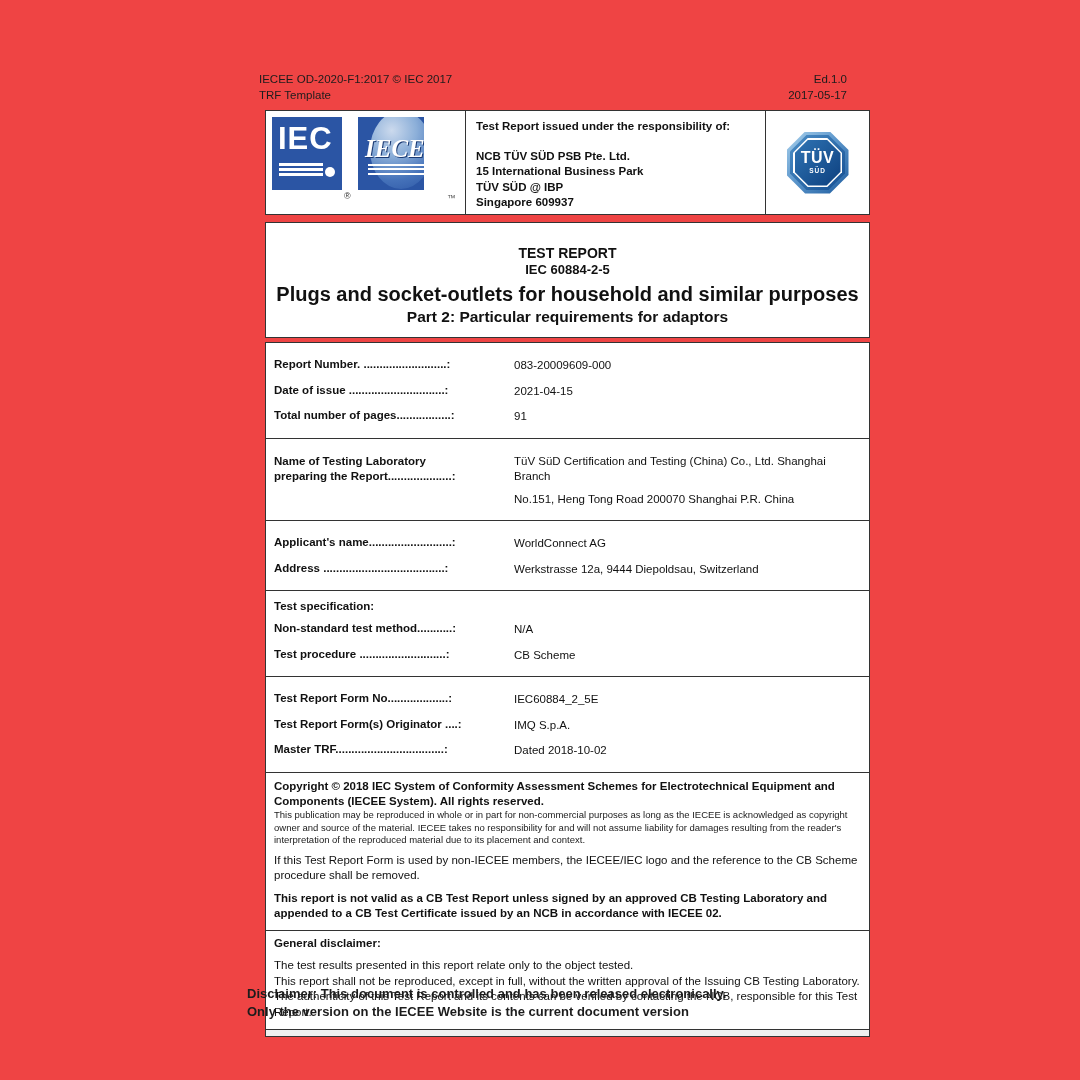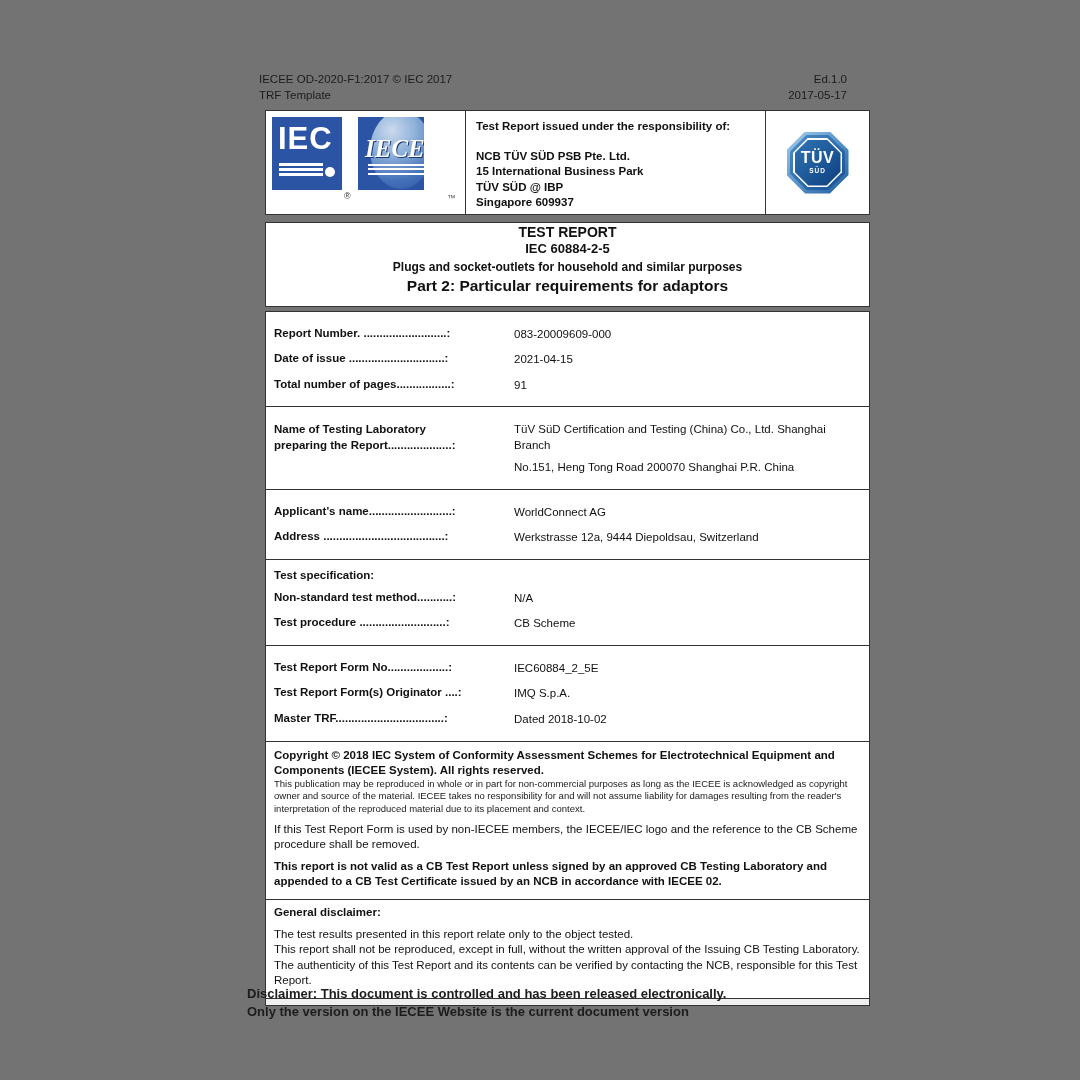--- a/index.html
+++ b/index.html
@@ -1,18 +1,18 @@
 <!DOCTYPE html>
 <html><head>
 <meta charset="utf-8">
 <style>
   * { margin:0; padding:0; box-sizing:border-box; }
   html,body { background:#ffffff; }
   body { width:1080px; height:1080px; font-family:"Liberation Sans", sans-serif; color:#111; }
-  .canvas { position:relative; width:1080px; height:1080px; background:#737373; overflow:hidden; }
+  .canvas { position:relative; width:1080px; height:1080px; background:#ef4444; overflow:hidden; }
 
   
   .meta { position:absolute; left:259px; top:71px; width:588px; display:flex; justify-content:space-between; font-size:11.5px; line-height:1.4; color:#1c1c1c; }
   .meta .right { text-align:right; }
 
   
   .doc { position:absolute; left:265px; top:110px; width:605px; }
   .box { border:1px solid #333; background:#fff; }
 
   
@@ -39,24 +39,24 @@
   .octa { clip-path:polygon(30% 0%,70% 0%,100% 30%,100% 70%,70% 100%,30% 100%,0% 70%,0% 30%); }
   .badge { position:relative; width:62px; height:62px; display:flex; align-items:center; justify-content:center;
            background:linear-gradient(135deg,#a9d1ec 0%, #5d97cc 45%, #1d5b9e 100%); }
   .badge-l2 { position:absolute; width:55px; height:55px; background:linear-gradient(135deg,#4d90c8,#154e92); }
   .badge-l3 { position:absolute; width:49px; height:49px; background:#ffffff; }
   .badge-l4 { position:absolute; width:46px; height:46px; background:linear-gradient(135deg,#2f74b4,#0d3f7e); display:flex; flex-direction:column; align-items:center; justify-content:center; }
   .badge-tuv { color:#fff; font-weight:bold; font-size:16px; line-height:1; letter-spacing:.5px; }
   .badge-sud { color:#fff; font-weight:bold; font-size:6.5px; line-height:1; margin-top:2px; letter-spacing:1px; }
 
   
-  .title-box { margin-top:7px; text-align:center; padding:0 4px 10px; }
+  .title-box { margin-top:7px; text-align:center; padding:21px 4px 10px; }
   .t1 { font-weight:bold; font-size:14px; line-height:1.3; }
   .t2 { font-weight:bold; font-size:13px; line-height:1.3; }
-  .t3 { font-weight:bold; font-size:12px; line-height:1.3; margin-top:2px; }
+  .t3 { font-weight:bold; font-size:20px; line-height:1.3; margin-top:2px; }
   .t4 { font-weight:bold; font-size:15.5px; line-height:1.3; }
 
   
   .sec { margin-top:-1px; padding:5px 8px 7px; font-size:11.5px; }
   .sec.first { margin-top:4px; }
   .row { display:flex; margin:10px 0 9px; }
   .row:last-child { margin-bottom:6px; }
   .lbl { width:233px; font-weight:bold; white-space:nowrap; overflow:hidden; flex-shrink:0; }
   .lbl.multi { white-space:normal; line-height:1.35; }
   .val { flex:1; padding-left:7px; line-height:1.35; }

